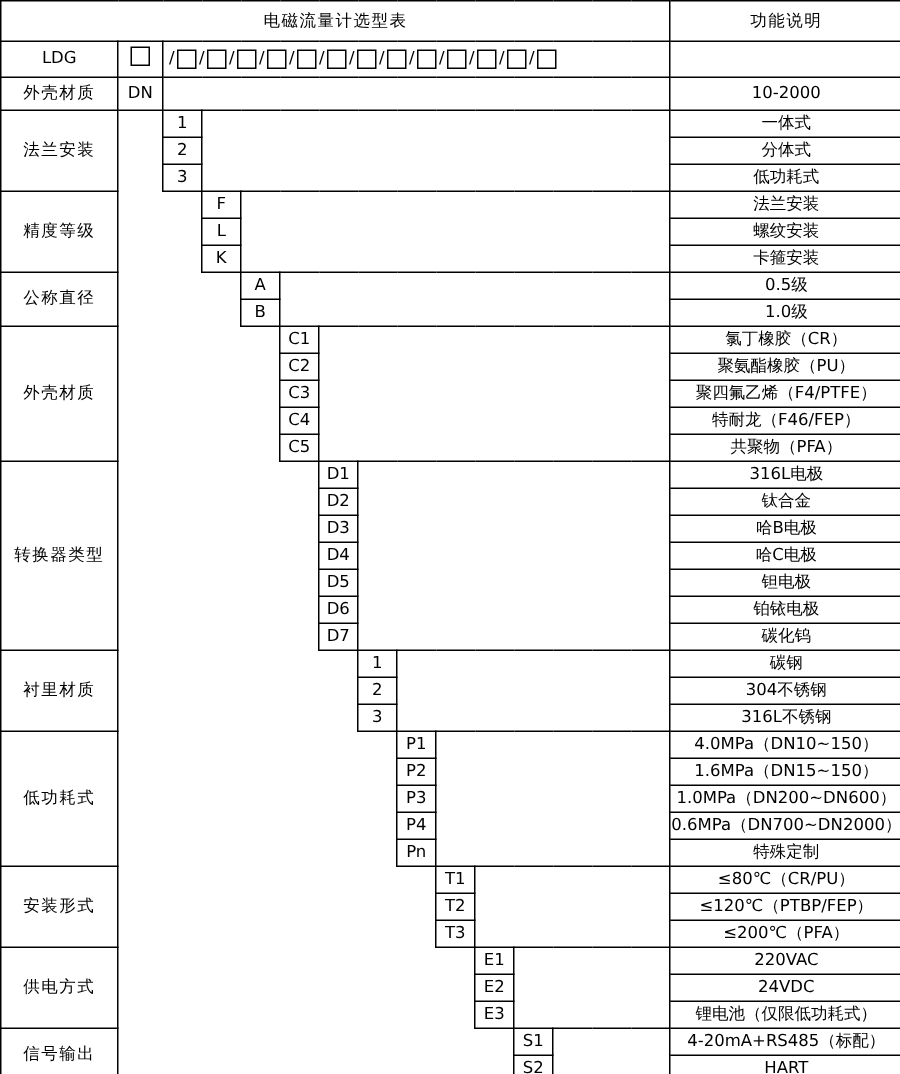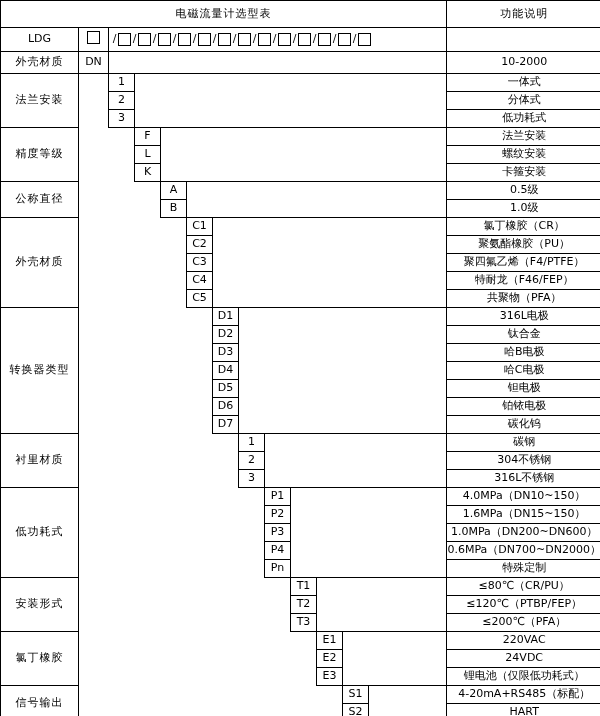--- a/index.html
+++ b/index.html
@@ -243,21 +243,21 @@
   <tr style="height:18px">
     <td class="code">T2</td>
     <td class="desc">≤120℃（PTBP/FEP）</td>
   </tr>
   <tr style="height:18px">
     <td class="code">T3</td>
     <td class="desc">≤200℃（PFA）</td>
   </tr>
 
   <tr style="height:18px">
-    <td class="cat" rowspan="3">氯丁橡胶</td>
+    <td class="cat" rowspan="3">供电方式</td>
     <td rowspan="3" colspan="9" class="noborder"></td>
     <td class="code">E1</td>
     <td colspan="4" rowspan="3"></td>
     <td class="desc">220VAC</td>
   </tr>
   <tr style="height:18px">
     <td class="code">E2</td>
     <td class="desc">24VDC</td>
   </tr>
   <tr style="height:18px">

